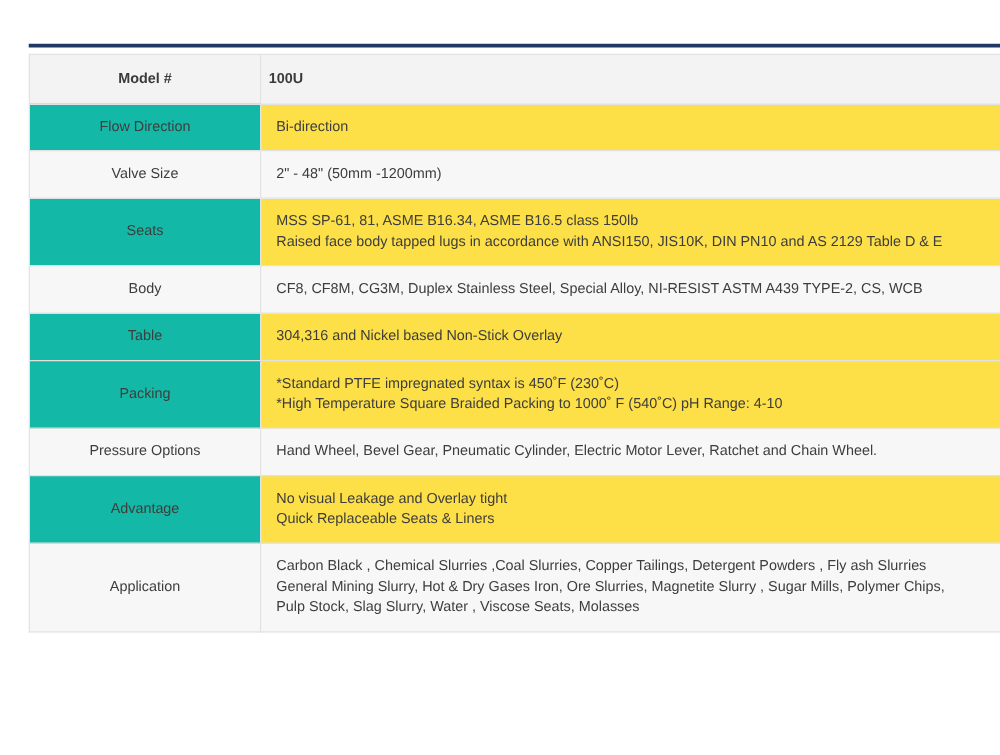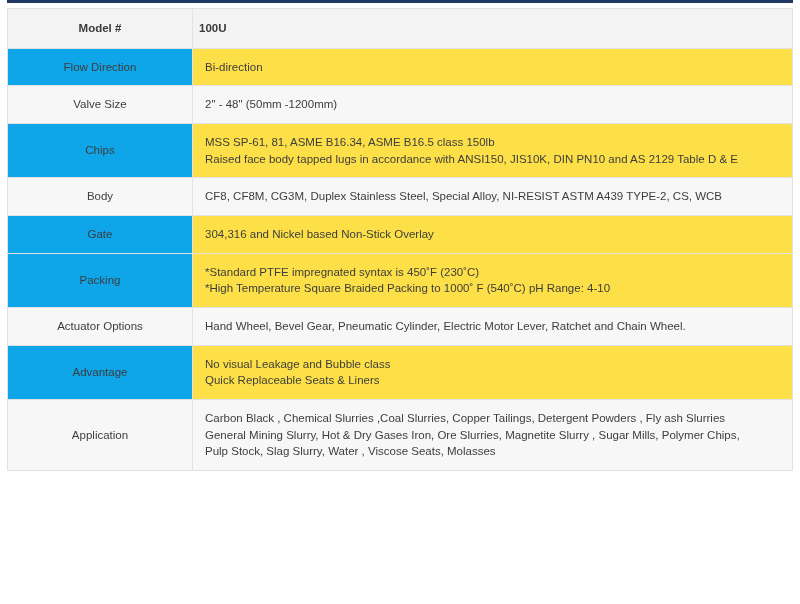--- a/index.html
+++ b/index.html
@@ -10,42 +10,43 @@
   body {
     width: 800px;
     height: 604px;
     font-family: "Liberation Sans", sans-serif;
     color: #333333;
     overflow: hidden;
   }
   .spec-wrap {
     width: 800px;
     box-sizing: border-box;
-    padding: 0;
+    padding: 16px;
+    margin-top: 19px;
   }
   table.spec-table {
     border-collapse: collapse;
     width: 786px;
     margin: 5px 7px 0 7px;
     table-layout: fixed;
   }
   table.spec-table td {
     border: 1px solid #e2e2e2;
     vertical-align: middle;
     font-size: 11.5px;
     line-height: 1.45;
     color: #3d3d3d;
   }
   td.label-cell {
     width: 172px;
     text-align: center;
     padding: 10px 6px;
     color: #4b4b4b;
     font-size: 11.5px;
-    background: #0ea5e9;
+    background: #14b8a6;
   }
   td.value-cell {
     padding: 10px 12px;
     text-align: left;
     background: #fde047;
   }
   tr.row-alt td {
     background: #f7f7f7;
   }
   tr.header-row td {
@@ -91,55 +92,55 @@
             <span class="line">Bi-direction</span>
           </td>
         </tr>
         <tr class="row-alt">
           <td class="label-cell">Valve Size</td>
           <td class="value-cell">
             <span class="line">2" - 48" (50mm -1200mm)</span>
           </td>
         </tr>
         <tr>
-          <td class="label-cell">Chips</td>
+          <td class="label-cell">Seats</td>
           <td class="value-cell">
             <span class="line">MSS SP-61, 81, ASME B16.34, ASME B16.5 class 150lb</span>
             <span class="line">Raised face body tapped lugs in accordance with ANSI150, JIS10K, DIN PN10 and AS 2129 Table D &amp; E</span>
           </td>
         </tr>
         <tr class="row-alt">
           <td class="label-cell">Body</td>
           <td class="value-cell">
             <span class="line">CF8, CF8M, CG3M, Duplex Stainless Steel, Special Alloy, NI-RESIST  ASTM A439 TYPE-2, CS, WCB</span>
           </td>
         </tr>
         <tr>
-          <td class="label-cell">Gate</td>
+          <td class="label-cell">Table</td>
           <td class="value-cell">
             <span class="line">304,316 and Nickel based Non-Stick Overlay</span>
           </td>
         </tr>
         <tr>
           <td class="label-cell">Packing</td>
           <td class="value-cell">
             <span class="line">*Standard PTFE  impregnated syntax is 450˚F (230˚C)</span>
             <span class="line">*High Temperature Square Braided Packing to 1000˚ F (540˚C) pH Range: 4-10</span>
           </td>
         </tr>
         <tr class="row-alt">
-          <td class="label-cell">Actuator Options</td>
+          <td class="label-cell">Pressure Options</td>
           <td class="value-cell">
             <span class="line">Hand Wheel, Bevel Gear, Pneumatic Cylinder, Electric Motor Lever, Ratchet and Chain Wheel.</span>
           </td>
         </tr>
         <tr>
           <td class="label-cell">Advantage</td>
           <td class="value-cell">
-            <span class="line">No visual Leakage and Bubble class</span>
+            <span class="line">No visual Leakage and Overlay tight</span>
             <span class="line">Quick Replaceable Seats &amp; Liners</span>
           </td>
         </tr>
         <tr class="row-alt">
           <td class="label-cell">Application</td>
           <td class="value-cell">
             <span class="line">Carbon Black , Chemical Slurries ,Coal Slurries, Copper Tailings, Detergent Powders , Fly ash Slurries</span>
             <span class="line">General Mining Slurry,  Hot &amp; Dry Gases Iron,  Ore Slurries, Magnetite Slurry , Sugar Mills,  Polymer Chips,</span>
             <span class="line">Pulp Stock, Slag Slurry,  Water , Viscose Seats, Molasses</span>
           </td>

